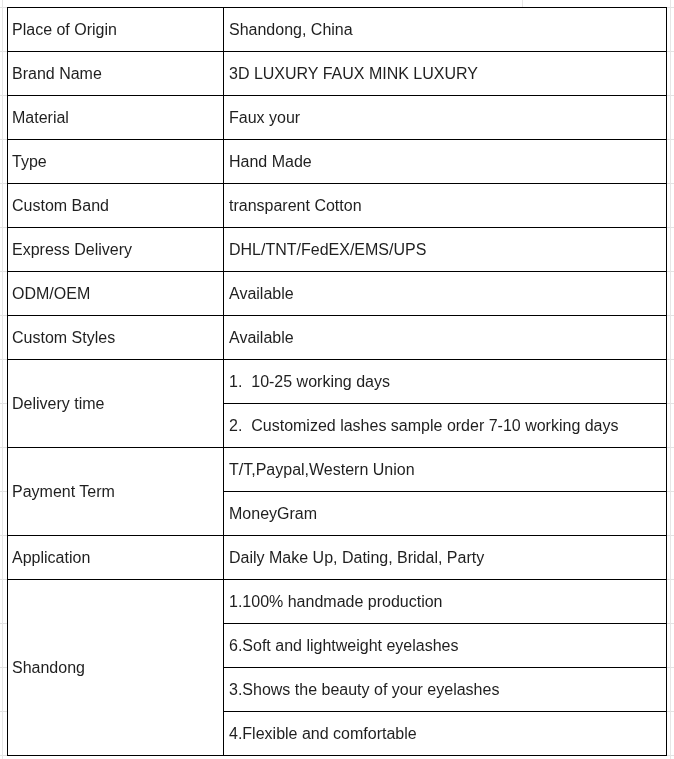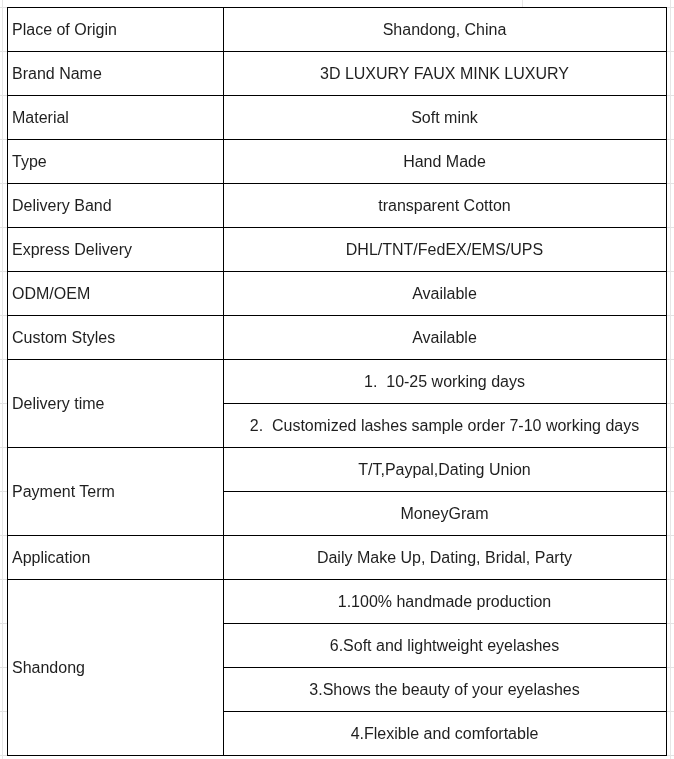--- a/index.html
+++ b/index.html
@@ -44,21 +44,21 @@
   table.specs tr { height: 44px; }
   table.specs td {
     border: 1px solid #000000;
     vertical-align: middle;
     font-size: 16px;
     color: #1f1f1f;
     line-height: 1.2;
     overflow: hidden;
   }
   td.label { padding: 0 0 0 4px; margin-left: 16px; }
-  td.value { padding: 0 6px 0 5px; white-space: pre-wrap; text-align: center; }
+  td.value { padding: 0 6px 0 5px; white-space: pre-wrap; }
 </style>
 </head>
 <body>
 
 <div id="canvas">
 
   <div class="grid-strip left"></div>
   <div class="grid-strip right"></div>
   <div class="vgrid left-edge"></div>
   <div class="vgrid right-edge"></div>
@@ -73,28 +73,28 @@
       <tr>
         <td class="label">Place of Origin</td>
         <td class="value">Shandong, China</td>
       </tr>
       <tr>
         <td class="label">Brand Name</td>
         <td class="value">3D LUXURY FAUX MINK LUXURY</td>
       </tr>
       <tr>
         <td class="label">Material</td>
-        <td class="value">Soft mink</td>
+        <td class="value">Faux your</td>
       </tr>
       <tr>
         <td class="label">Type</td>
         <td class="value">Hand Made</td>
       </tr>
       <tr>
-        <td class="label">Delivery Band</td>
+        <td class="label">Custom Band</td>
         <td class="value">transparent Cotton</td>
       </tr>
       <tr>
         <td class="label">Express Delivery</td>
         <td class="value">DHL/TNT/FedEX/EMS/UPS</td>
       </tr>
       <tr>
         <td class="label">ODM/OEM</td>
         <td class="value">Available</td>
       </tr>
@@ -106,21 +106,21 @@
       <tr>
         <td class="label" rowspan="2">Delivery time</td>
         <td class="value">1.  10-25 working days</td>
       </tr>
       <tr>
         <td class="value">2.  Customized lashes sample order 7-10 working days</td>
       </tr>
 
       <tr>
         <td class="label" rowspan="2">Payment Term</td>
-        <td class="value">T/T,Paypal,Dating Union</td>
+        <td class="value">T/T,Paypal,Western Union</td>
       </tr>
       <tr>
         <td class="value">MoneyGram</td>
       </tr>
 
       <tr>
         <td class="label">Application</td>
         <td class="value">Daily Make Up, Dating, Bridal, Party</td>
       </tr>
 

